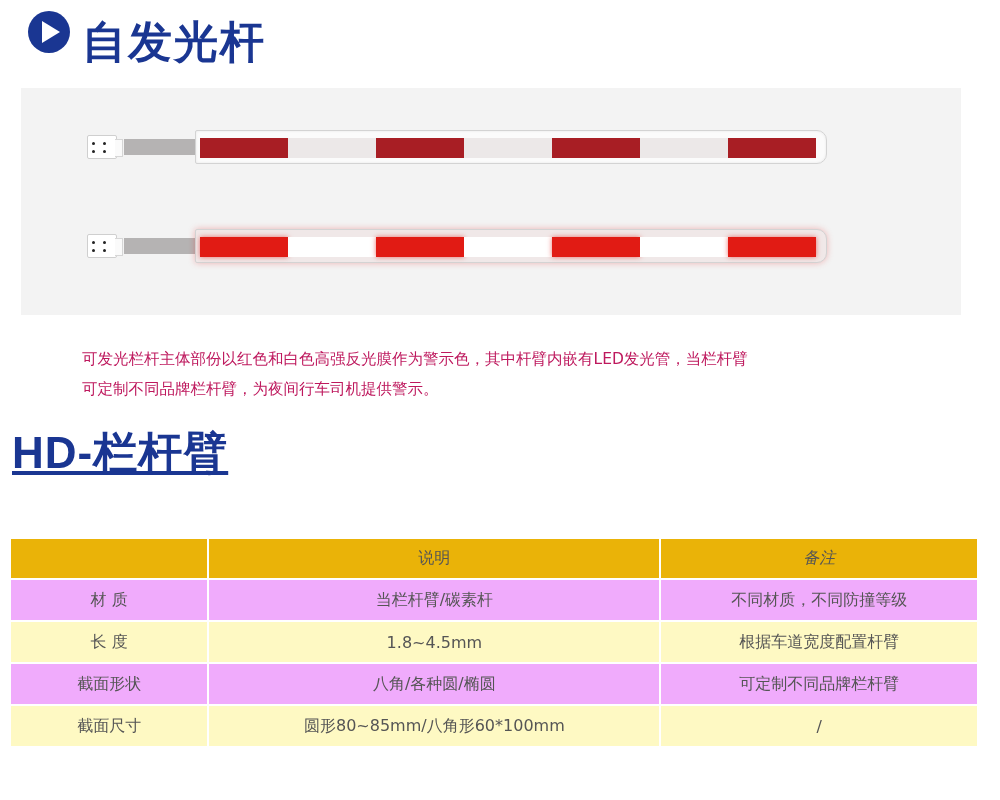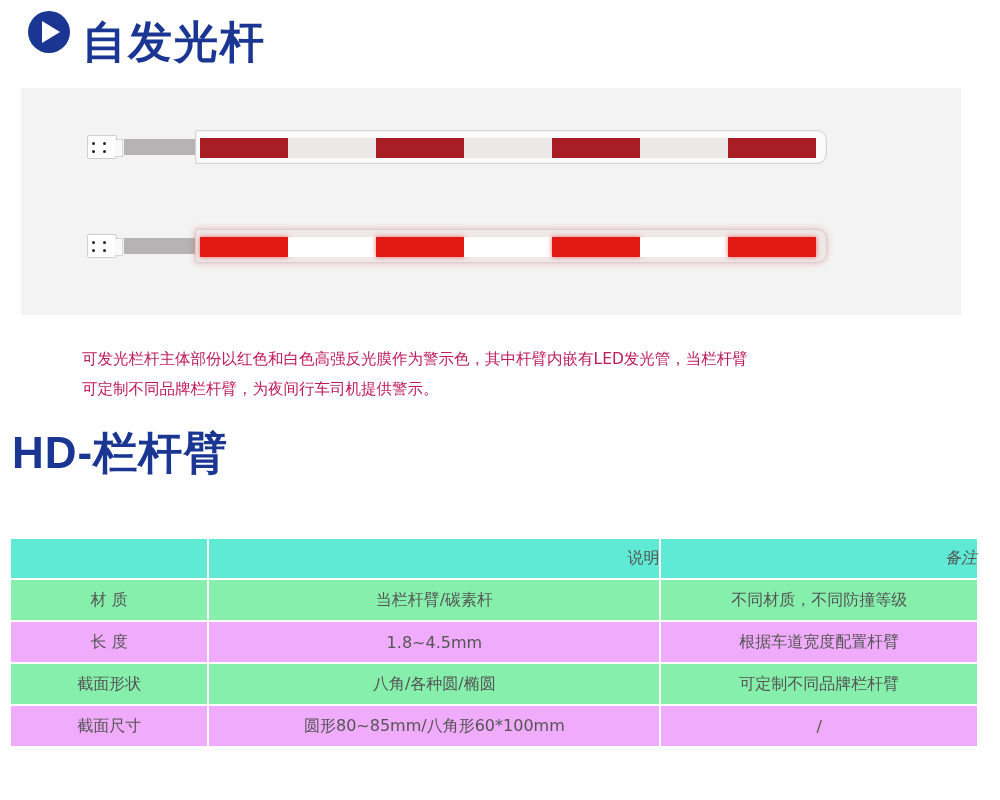--- a/index.html
+++ b/index.html
@@ -67,35 +67,36 @@
 
     .desc {
       position: absolute; left: 82px; top: 344px; width: 860px;
       font-size: 15.5px; line-height: 30px; color: #be185d;
     }
 
     .title2 {
       position: absolute; left: 12px; top: 424px;
       font-size: 44px; font-weight: bold; color: #1a3692; letter-spacing: 1px;
       font-family: "Liberation Sans", "DejaVu Sans", sans-serif;
+      text-decoration: underline;
     }
 
     .spec-table {
       position: absolute; left: 11px; top: 539px; width: 966px;
       border-collapse: separate; border-spacing: 0;
     }
     .spec-table td, .spec-table th {
       height: 42px; text-align: center; vertical-align: middle;
       font-size: 16px; color: #555555; font-weight: normal;
       border-right: 2px solid #ffffff; border-bottom: 2px solid #ffffff;
     }
     .spec-table tr td:last-child, .spec-table tr th:last-child { border-right: none; }
-    .spec-table th { height: 41px; background: #5eead4; text-align: right; }
-    .spec-table tr.light td { background: #86efac; }
-    .spec-table tr.dark td { background: #f0abfc; }
+    .spec-table th { height: 41px; background: #eab308; }
+    .spec-table tr.light td { background: #f0abfc; }
+    .spec-table tr.dark td { background: #fef9c3; }
     .col1 { width: 186px; }
     .col2 { width: 424px; }
     .col3 { width: 296px; font-style: italic; }
   </style>
 </head>
 <body>
 
 <div class="title1">
   <span class="arrow-icon"></span>
   <span class="title-text">自发光杆</span>

